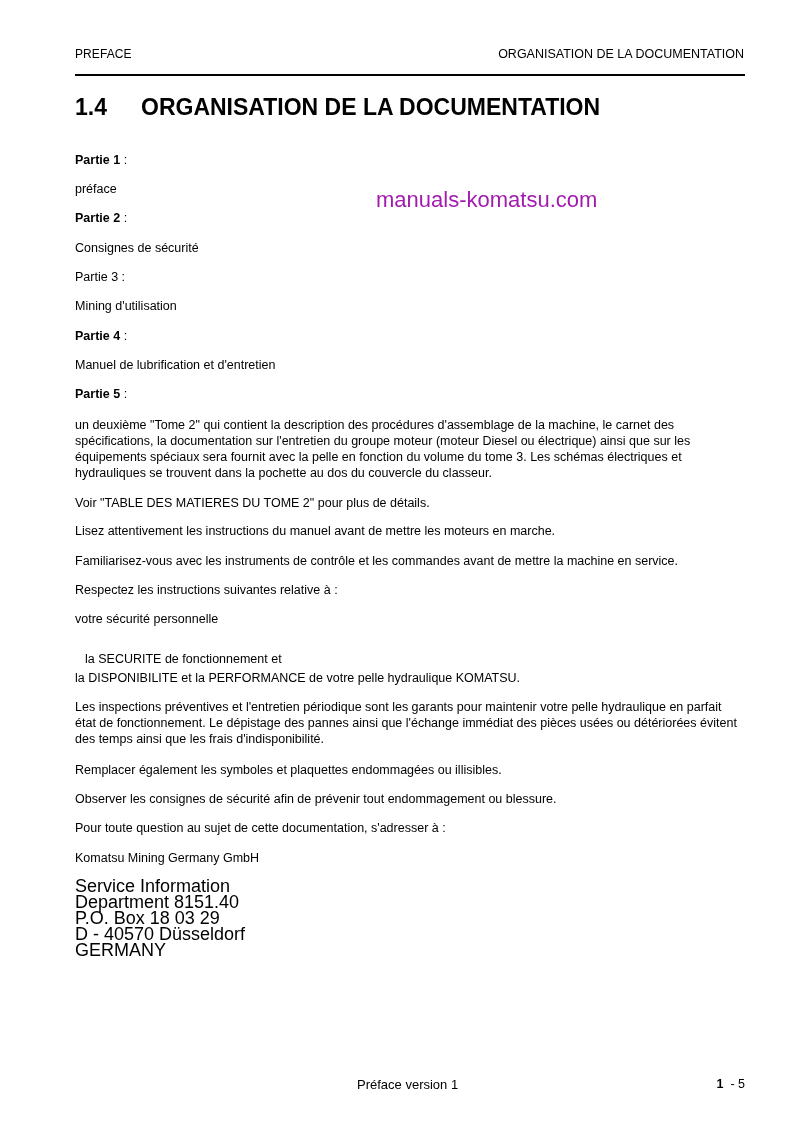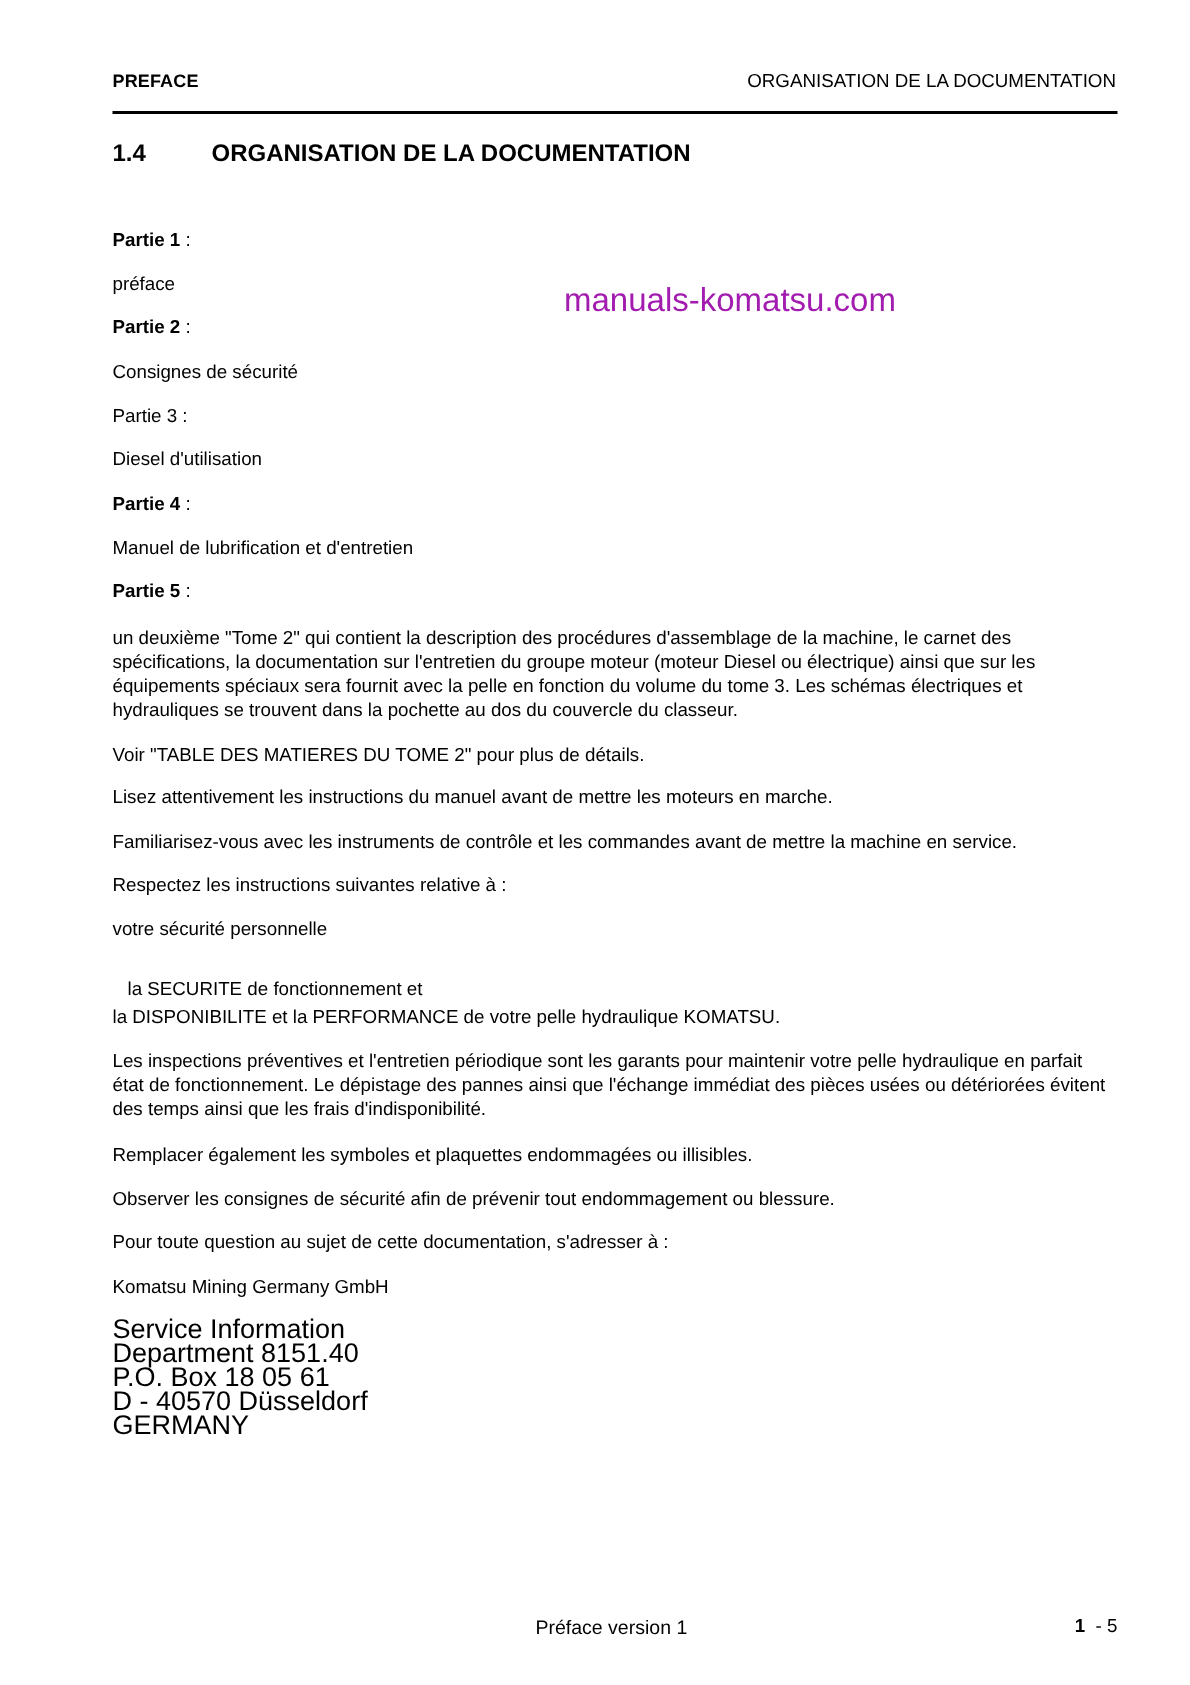--- a/index.html
+++ b/index.html
@@ -3,33 +3,33 @@
   <meta charset="utf-8">
   <style>
     html, body { margin: 0; padding: 0; background: #ffffff; }
     body {
       width: 793px; height: 1123px; position: relative; overflow: hidden;
       font-family: "Liberation Sans", "DejaVu Sans", sans-serif;
       color: #000000;
     }
     .hdr-left {
       position: absolute; left: 75px; top: 47px;
-      font-size: 12px; font-weight: bold; letter-spacing: 0.1px;
+      font-size: 12px; font-weight: normal; letter-spacing: 0.1px;
     }
     .hdr-right {
       position: absolute; right: 49px; top: 47px;
       font-size: 12.5px;
     }
     .hdr-rule {
       position: absolute; left: 75px; right: 48px; top: 74px;
       height: 2px; background: #000;
     }
     .title {
       position: absolute; left: 75px; top: 94px;
-      font-size: 16px; font-weight: bold; white-space: nowrap;
+      font-size: 23px; font-weight: bold; white-space: nowrap;
     }
     .title .num { display: inline-block; width: 66px; }
     .watermark {
       position: absolute; left: 376px; top: 187px;
       font-size: 22px; color: #a21caf; white-space: nowrap;
     }
     .line {
       position: absolute; left: 75px; font-size: 12.5px; white-space: nowrap;
     }
     .line.b .lbl { font-weight: bold; }
@@ -69,21 +69,21 @@
 <div class="line" style="top:182px;">préface</div>
 
 <div class="line b" style="top:211px;">
   <span class="lbl">Partie 2</span><span> :</span>
 </div>
 <div class="line" style="top:241px;">Consignes de sécurité</div>
 
 <div class="line" style="top:270px;">
   <span>Partie 3</span><span> :</span>
 </div>
-<div class="line" style="top:299px;">Diesel d'utilisation</div>
+<div class="line" style="top:299px;">Mining d'utilisation</div>
 
 <div class="line b" style="top:329px;">
   <span class="lbl">Partie 4</span><span> :</span>
 </div>
 <div class="line" style="top:358px;">Manuel de lubrification et d'entretien</div>
 
 <div class="line b" style="top:387px;">
   <span class="lbl">Partie 5</span><span> :</span>
 </div>
 
@@ -97,19 +97,19 @@
 <p class="para" style="top:670px;margin:0;">la DISPONIBILITE et la PERFORMANCE de votre pelle hydraulique KOMATSU.</p>
 <p class="para" style="top:699px;margin:0;">Les inspections préventives et l'entretien périodique sont les garants pour maintenir votre pelle hydraulique en parfait état de fonctionnement. Le dépistage des pannes ainsi que l'échange immédiat des pièces usées ou détériorées évitent des temps ainsi que les frais d'indisponibilité.</p>
 <p class="para" style="top:762px;margin:0;">Remplacer également les symboles et plaquettes endommagées ou illisibles.</p>
 <p class="para" style="top:791px;margin:0;">Observer les consignes de sécurité afin de prévenir tout endommagement ou blessure.</p>
 <p class="para" style="top:820px;margin:0;">Pour toute question au sujet de cette documentation, s'adresser à :</p>
 <p class="para" style="top:850px;margin:0;">Komatsu Mining Germany GmbH</p>
 
 <div class="addr">
   <div>Service Information</div>
   <div>Department 8151.40</div>
-  <div>P.O. Box 18 05 61</div>
+  <div>P.O. Box 18 03 29</div>
   <div>D - 40570 Düsseldorf</div>
   <div>GERMANY</div>
 </div>
 
 <div class="footer-center">Préface version 1</div>
 <div class="footer-right"><b>1</b><span>  - </span><span>5</span></div>
 
 </body></html>

